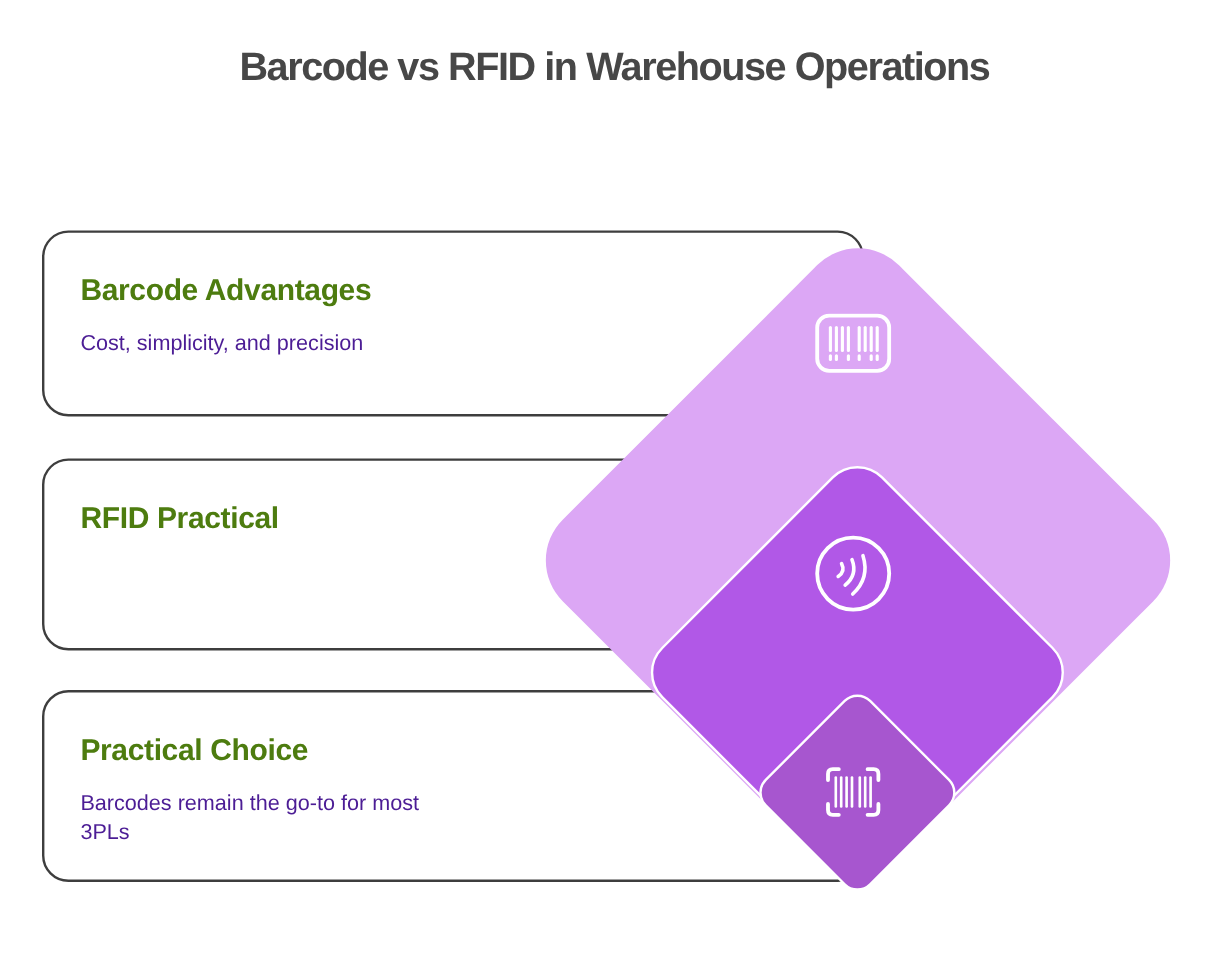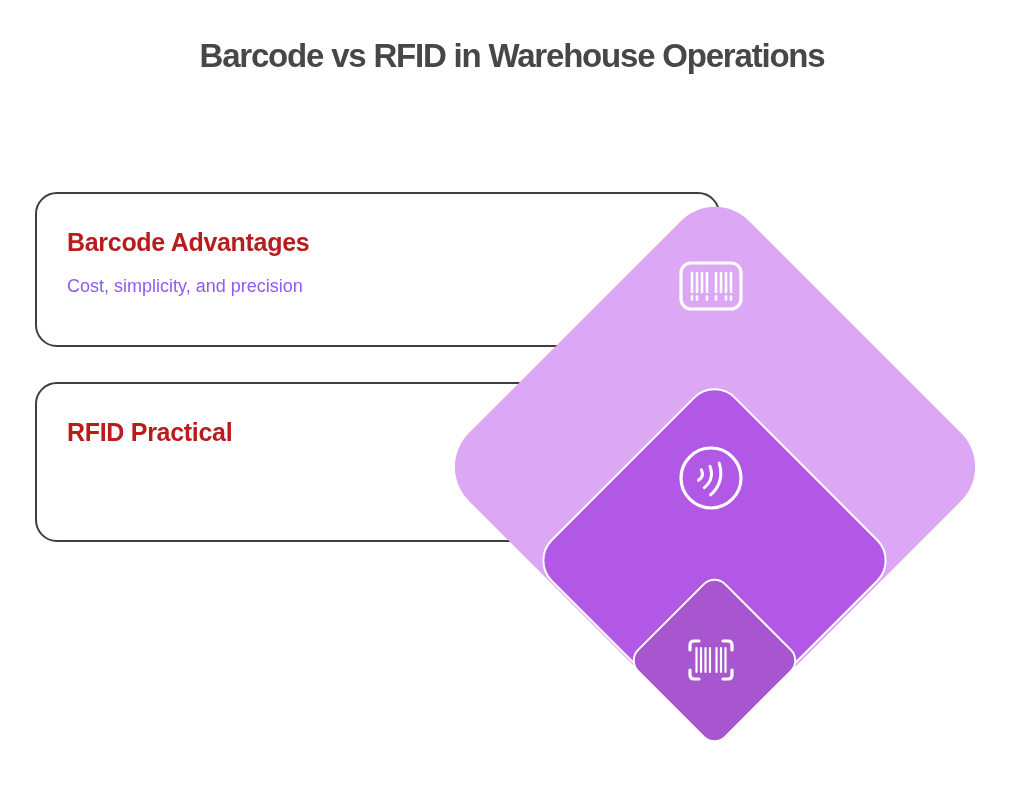--- a/index.html
+++ b/index.html
@@ -16,25 +16,25 @@
   }
   .card{
     position:absolute;left:35px;width:685px;box-sizing:border-box;
     background:#ffffff;border:2.5px solid #3e3e3e;border-radius:22px;
     padding:33px 30px 0 30px;z-index:1;
   }
   .card-1{top:192px;height:155px;}
   .card-2{top:382px;height:160px;}
   .card-3{top:575px;height:160px;}
   .card h2{
-    margin:0;font-size:25px;font-weight:bold;color:#b91c1c;
+    margin:0;font-size:25px;font-weight:bold;color:#4d7c0f;
     line-height:30px;letter-spacing:-0.3px;
   }
   .card p{
-    margin:17px 0 0 0;font-size:18px;color:#8b5cf6;line-height:24px;
+    margin:17px 0 0 0;font-size:18px;color:#4c1d95;line-height:24px;
     max-width:480px;white-space:pre-line;
   }
   .diamond{
     position:absolute;transform:rotate(45deg);box-sizing:border-box;
   }
   .diamond-large{
     left:517px;top:269px;width:396px;height:396px;
     border-radius:48px;z-index:2;
   }
   .diamond-medium{
@@ -59,20 +59,25 @@
 
   <section class="card card-1">
     <h2>Barcode Advantages</h2>
     <p>Cost, simplicity, and precision</p>
   </section>
 
   <section class="card card-2">
     <h2>RFID Practical</h2>
   </section>
 
+  <section class="card card-3">
+    <h2>Practical Choice</h2>
+    <p>Barcodes remain the go-to for most
+3PLs</p>
+  </section>
 
   <div class="diamond diamond-large" style="background-color: rgb(220, 167, 245);"></div>
   <div class="diamond diamond-medium" style="background-color: rgb(177, 88, 231);"></div>
   <div class="diamond diamond-small" style="background-color: rgb(167, 86, 207);"></div>
 
   <svg class="icon icon-barcode" width="64" height="50" viewBox="0 0 64 50" fill="none">
     <rect x="2" y="2" width="60" height="46" rx="10" stroke="#ffffff" stroke-width="3.2"></rect>
     <g stroke="#ffffff" stroke-width="2.6" stroke-linecap="round">
       <line x1="13" y1="12" x2="13" y2="31"></line>
       <line x1="18" y1="12" x2="18" y2="31"></line>

